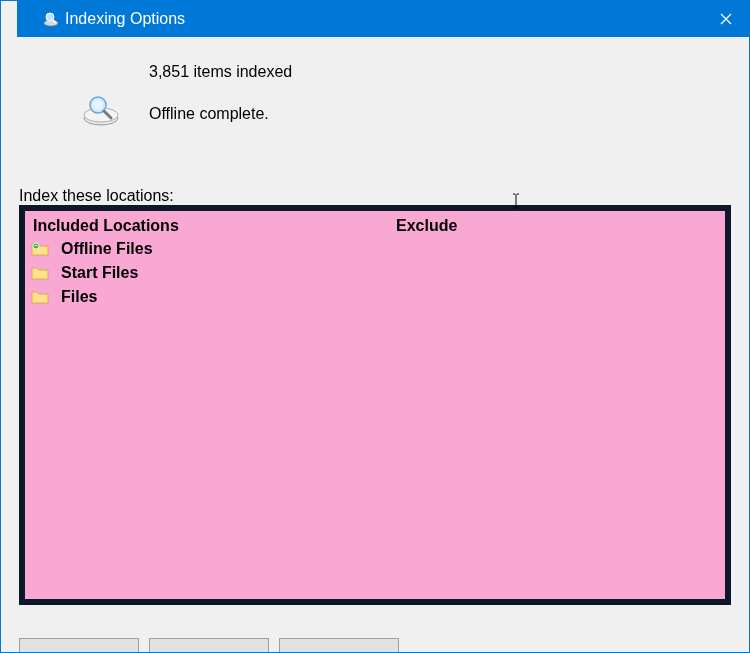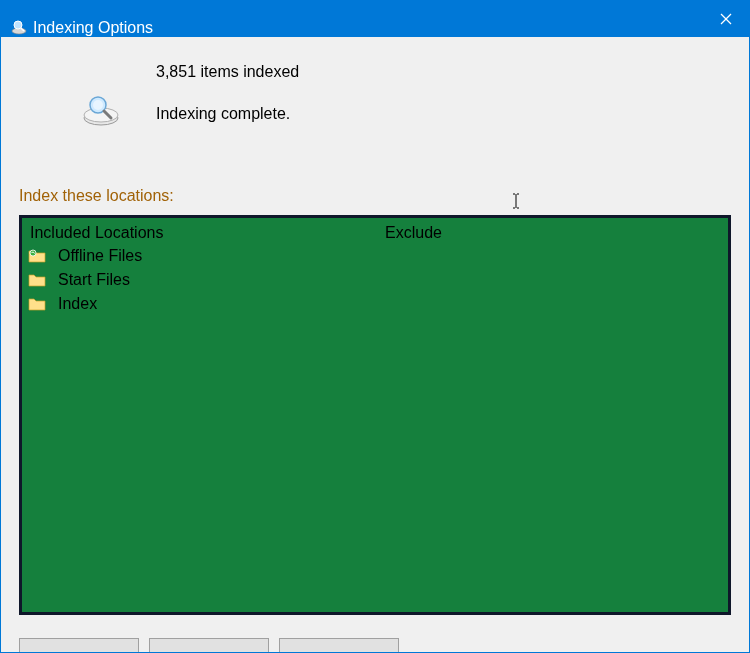--- a/index.html
+++ b/index.html
@@ -11,22 +11,23 @@
       background: #f0f0f0;
       border: 1px solid #0078d7;
       overflow: hidden;
       position: relative;
     }
     .titlebar {
       background: #0078d7;
       color: #fff;
       height: 36px;
       display: flex;
-      align-items: flex-end;
-      padding: 0 0 0 8px;
+      align-items: center;
+      padding: 0 0 0 24px;
+      margin-left: 16px;
     }
     .titlebar .title {
       flex: 1;
       font-size: 16px;
       font-weight: 400;
       padding-left: 4px;
     }
     .titlebar .app-icon {
       width: 20px;
       height: 20px;
@@ -57,51 +58,51 @@
       padding-top: 36px;
     }
     .status-block {
       padding-left: 20px;
       padding-top: 6px;
     }
     .status-line {
       font-size: 16px;
       color: #000;
       margin-bottom: 24px;
-      margin-left: 7px;
     }
     .section-label {
       font-size: 16px;
-      color: #a16207;
-      margin-bottom: 10px;
+      color: #000000;
     }
     .locations-box {
-      background: #15803d;
-      border: 3px solid #0f172a;
+      background: #f9a8d4;
+      border: 6px solid #0f172a;
       height: 400px;
       display: flex;
       flex-direction: column;
       overflow: hidden;
+      font-weight: bold;
     }
     .columns {
       display: flex;
       flex: 1;
       overflow: hidden;
     }
     .col {
       padding: 4px 6px;
       overflow: hidden;
     }
     .col-left {
       width: 355px;
     }
     .col-right {
       flex: 1;
       white-space: nowrap;
       text-overflow: ellipsis;
+      margin-left: 8px;
     }
     .col-header {
       font-size: 16px;
       color: #000;
       padding: 2px 0 2px 2px;
     }
     .row {
       display: flex;
       align-items: center;
       height: 24px;
@@ -174,21 +175,21 @@
       <svg width="40" height="34" viewBox="0 0 40 34">
         <ellipse cx="20" cy="25" rx="17" ry="7" fill="#e8e8e8" stroke="#9a9a9a" stroke-width="1"></ellipse>
         <ellipse cx="20" cy="22" rx="17" ry="7" fill="#f4f4f4" stroke="#b0b0b0" stroke-width="1"></ellipse>
         <circle cx="17" cy="12" r="8" fill="#cfeaff" stroke="#6aa7d6" stroke-width="1.5"></circle>
         <circle cx="17" cy="12" r="5" fill="#e8f5ff"></circle>
         <line x1="23" y1="18" x2="30" y2="25" stroke="#7a7a7a" stroke-width="3" stroke-linecap="round"></line>
       </svg>
     </div>
     <div class="status-block">
       <div class="status-line">3,851 items indexed</div>
-      <div class="status-line">Indexing complete.</div>
+      <div class="status-line">Offline complete.</div>
     </div>
   </div>
 
   <div class="section-label">Index these locations:</div>
 
   <div class="locations-box">
     <div class="columns">
       <div class="col col-left">
         <div class="col-header">Included Locations</div>
         <div class="row">
@@ -208,21 +209,21 @@
             </svg>
           </span>
           <span class="row-text">Start Files</span>
         </div>
         <div class="row">
           <span class="folder-icon">
             <svg width="18" height="16" viewBox="0 0 18 16">
               <path d="M1 3 L6 3 L8 5 L17 5 L17 14 L1 14 Z" fill="#ffe08a" stroke="#c9a227" stroke-width="0.7"></path>
             </svg>
           </span>
-          <span class="row-text">Index</span>
+          <span class="row-text">Files</span>
         </div>
       </div>
       <div class="col col-right">
         <div class="col-header">Exclude</div>
         <div class="exclude-row"></div>
         <div class="exclude-row"></div>
       </div>
     </div>
   </div>
 </div>

